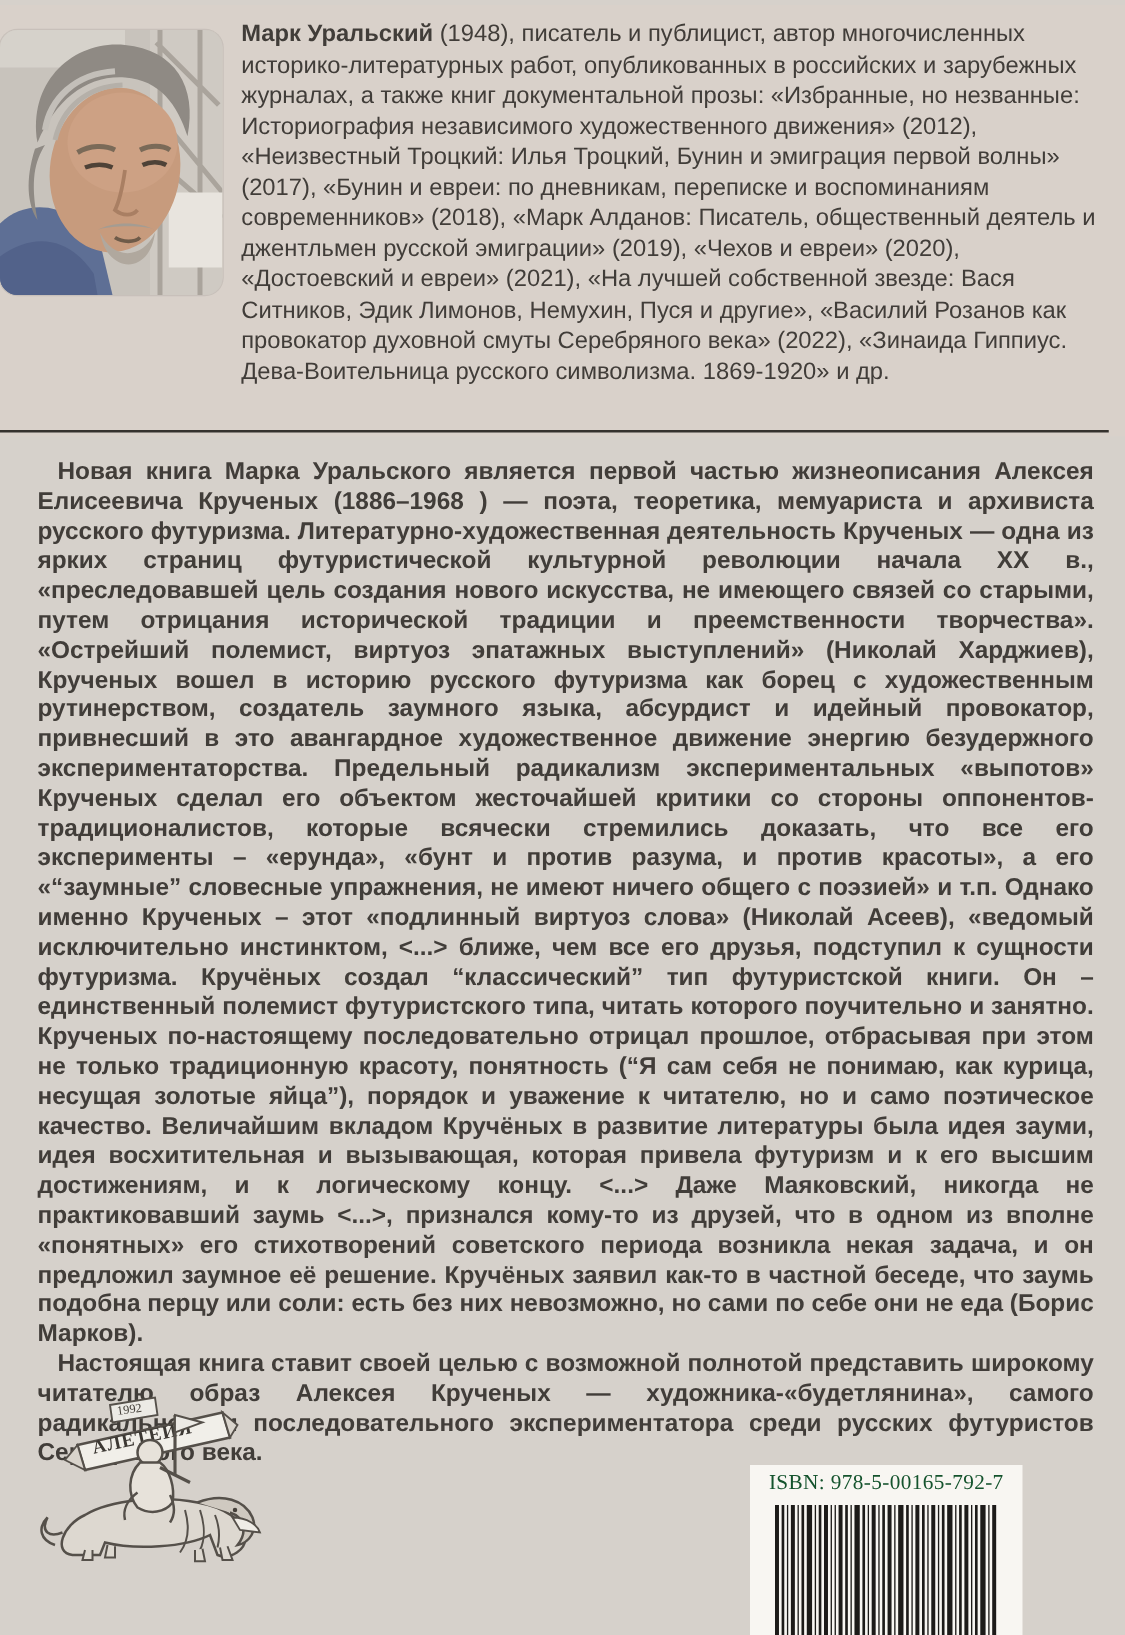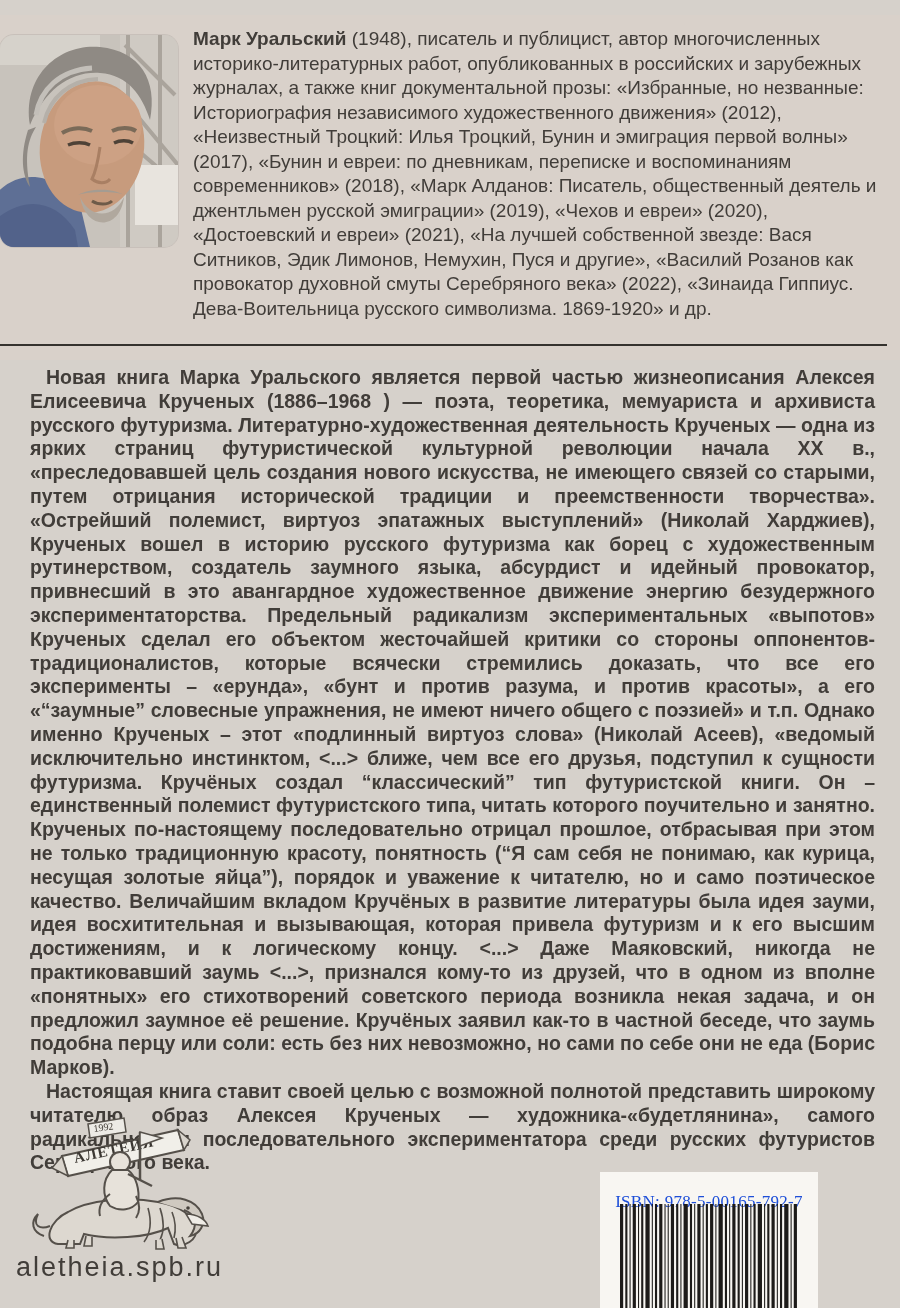--- a/index.html
+++ b/index.html
@@ -10,21 +10,21 @@
     --label-bg:#f8f6f2;
     --bar:#1d1b19;
   }
   *{box-sizing:border-box;margin:0;padding:0;}
   body{background:#9a958f;font-family:"Liberation Sans",sans-serif;}
   .cover{
     position:relative;width:900px;height:1308px;margin:0 auto;
     background:var(--cover-bg);overflow:hidden;color:var(--text);
   }
   .top-section{
-    position:absolute;left:0;top:15px;width:900px;height:345px;
+    position:absolute;left:0;top:4px;width:900px;height:345px;
     background:var(--top-bg);
   }
   .author-photo{
     position:absolute;left:0;top:20px;width:178px;height:212px;
     border-radius:14px;overflow:hidden;box-shadow:0 0 0 1px rgba(0,0,0,.08);
   }
   .author-bio{
     position:absolute;left:193px;top:12px;width:694px;
     font-size:19px;line-height:24.5px;text-align:left;
   }
@@ -43,22 +43,22 @@
   }
   .publisher-website{
     position:absolute;left:16px;top:1252px;width:260px;
     font-size:27px;letter-spacing:2px;color:var(--text);
   }
   .isbn-block{
     position:absolute;left:600px;top:1172px;width:218px;height:136px;
     background:var(--label-bg);text-align:center;
   }
   .isbn-text{
-    font-family:"Liberation Serif",serif;font-size:17px;color:#1d4ed8;
-    padding-top:20px;letter-spacing:.3px;white-space:nowrap;
+    font-family:"Liberation Serif",serif;font-size:17px;color:#14532d;
+    padding-top:4px;letter-spacing:.3px;white-space:nowrap;
   }
   .barcode{
     position:absolute;left:20px;right:20px;top:32px;bottom:0;
   }
   .barcode svg{width:100%;height:100%;display:block;}
 </style>
 </head>
 <body>
 
 <div class="cover">
@@ -135,21 +135,20 @@
         <circle cx="92" cy="46" r="10" stroke-width="2"></circle>
         <path d="M84 54 C 74 64, 74 80, 82 90 C 92 96, 104 94, 110 86 C 112 74, 108 60, 100 54 Z" stroke-width="2"></path>
         <path d="M82 78 C 74 84, 70 92, 72 100 M108 80 C 112 88, 112 96, 108 102" stroke-width="2" fill="none"></path>
         <path d="M100 58 L 124 70" stroke-width="2.5" fill="none"></path>
         <line x1="112" y1="16" x2="112" y2="64" stroke-width="2.5"></line>
         <polygon points="112,16 134,22 112,30" fill="#eceae5" stroke-width="1.5"></polygon>
       </g>
     </svg>
   </div>
 
-  <div class="publisher-website">aletheia.spb.ru</div>
 
   <div class="isbn-block">
     <div class="isbn-text">ISBN: 978-5-00165-792-7</div>
     <div class="barcode">
       <svg viewBox="0 0 168 100" preserveAspectRatio="none">
         <g fill="#1d1b19">
           <rect x="0" width="3" height="100"></rect>
             <rect x="5" width="2" height="100"></rect>
             <rect x="9" width="1" height="100"></rect>
           <rect x="12" width="3" height="100"></rect>

